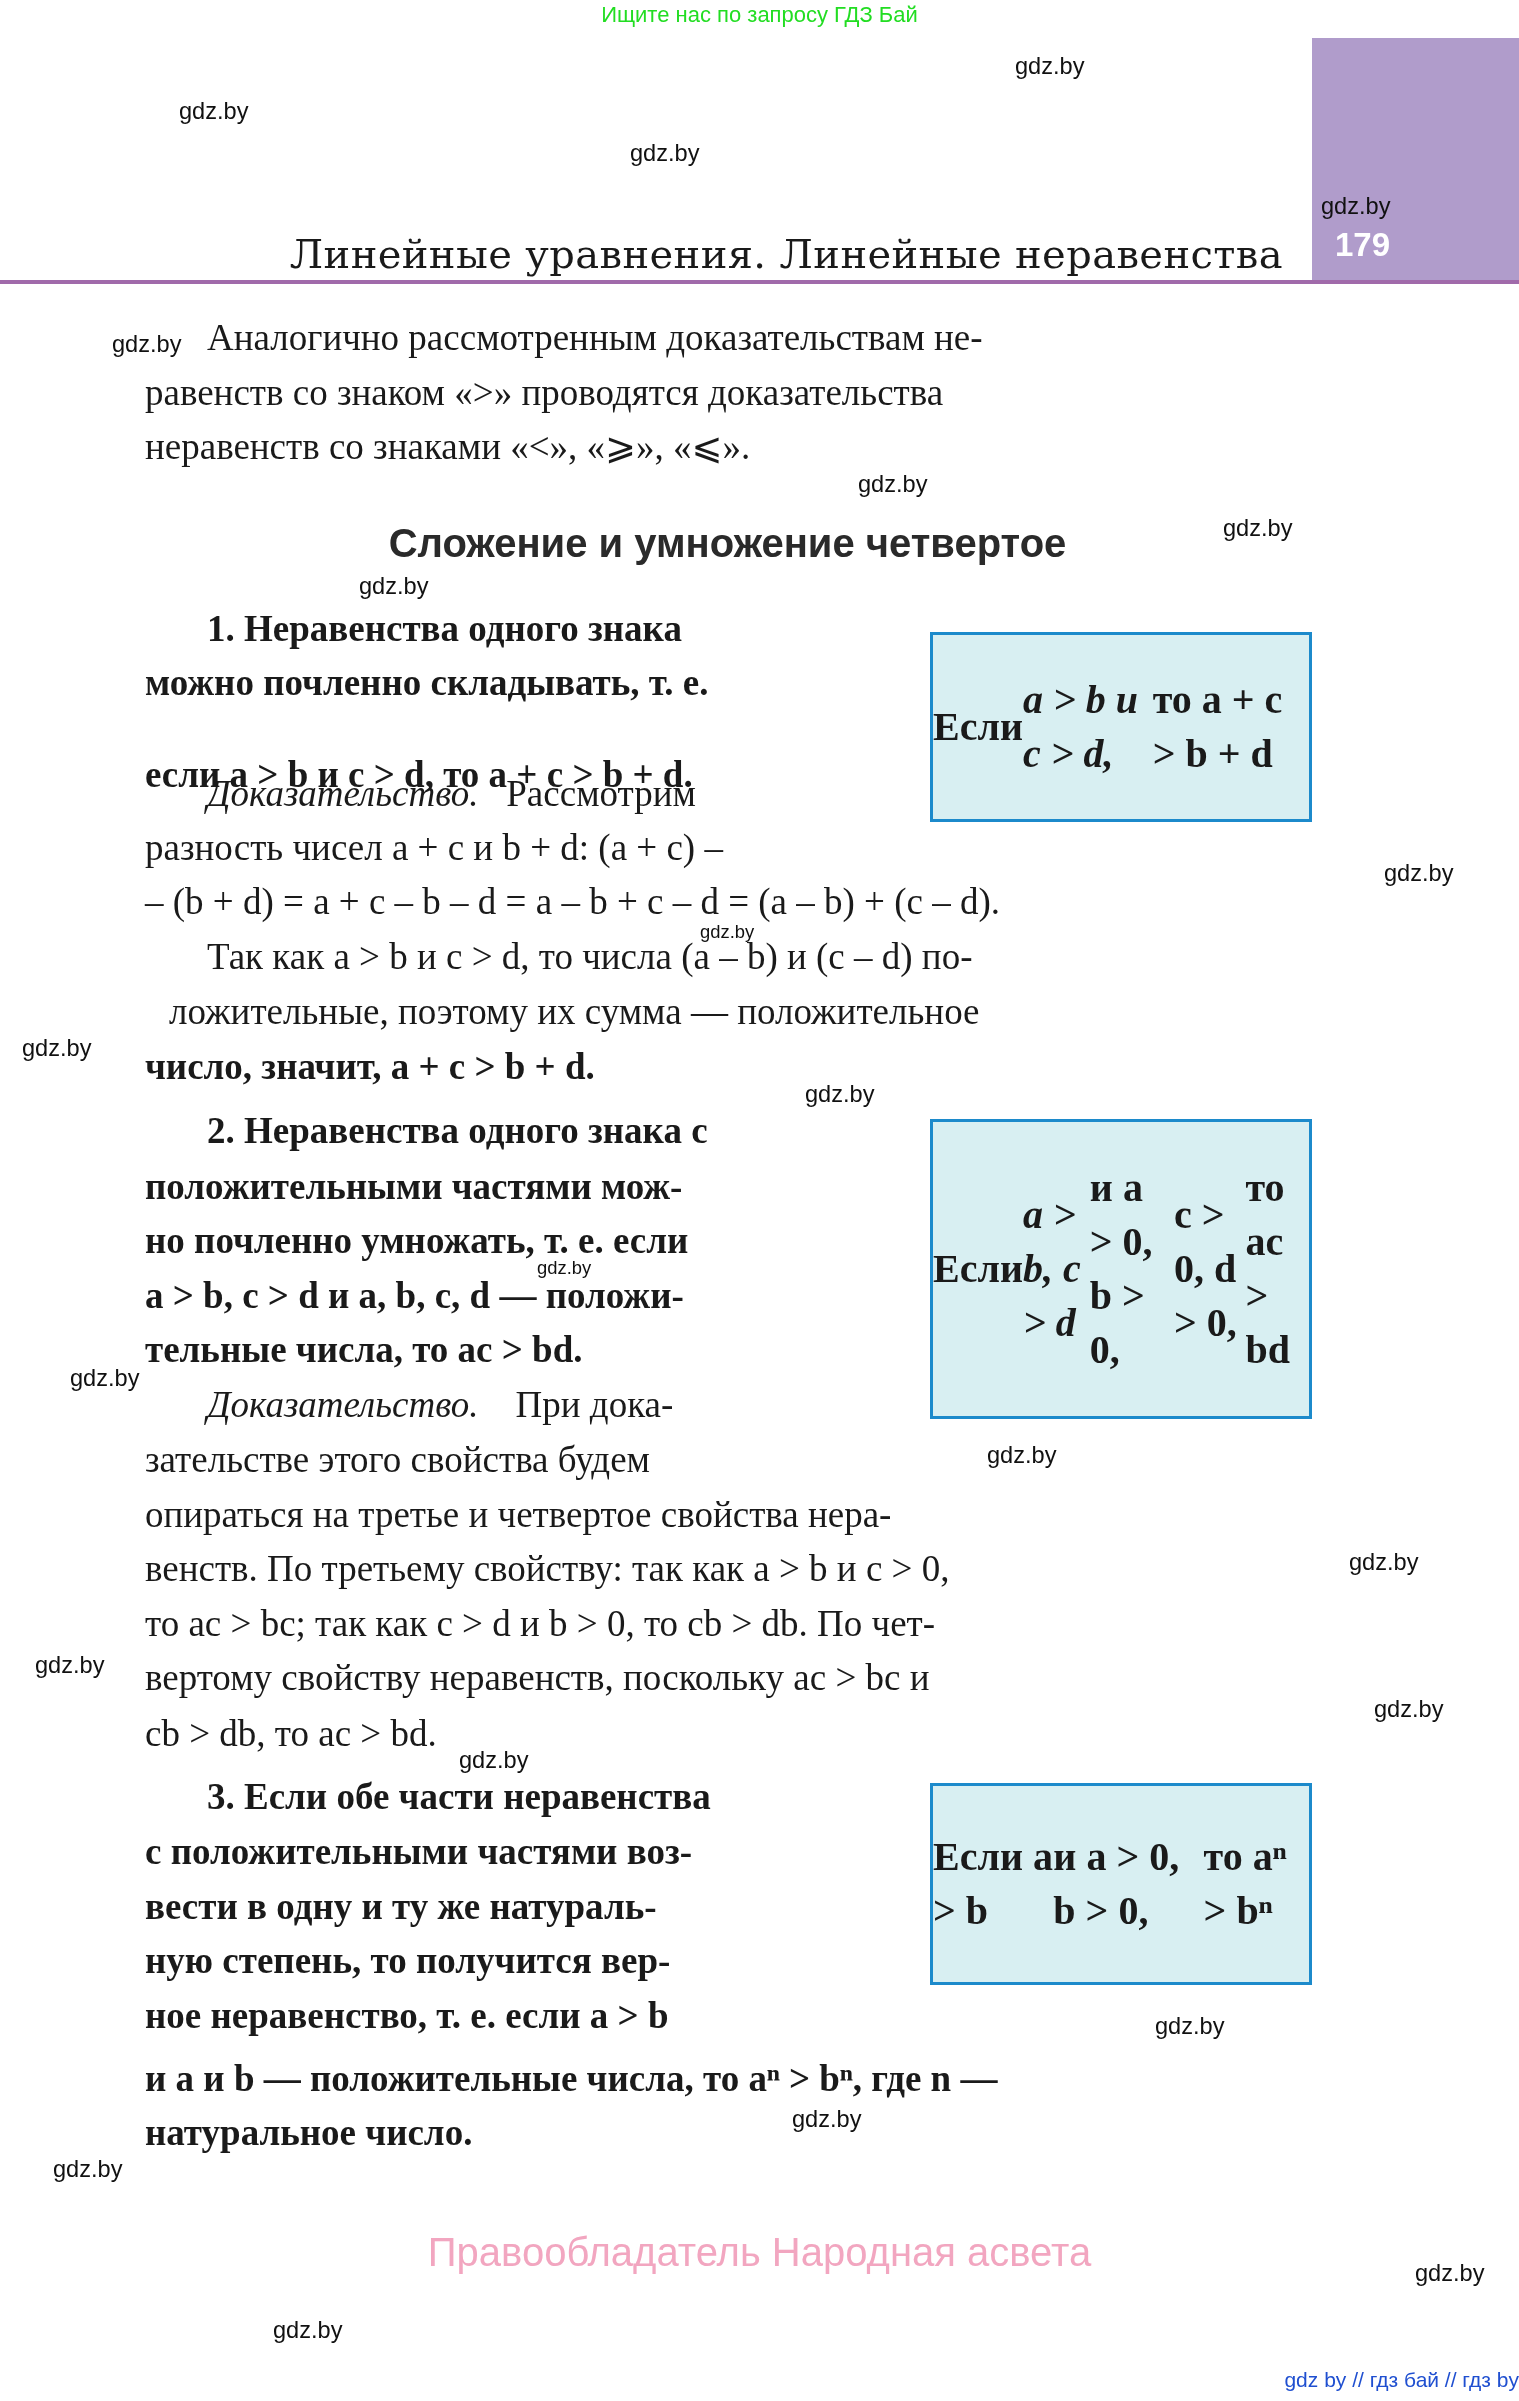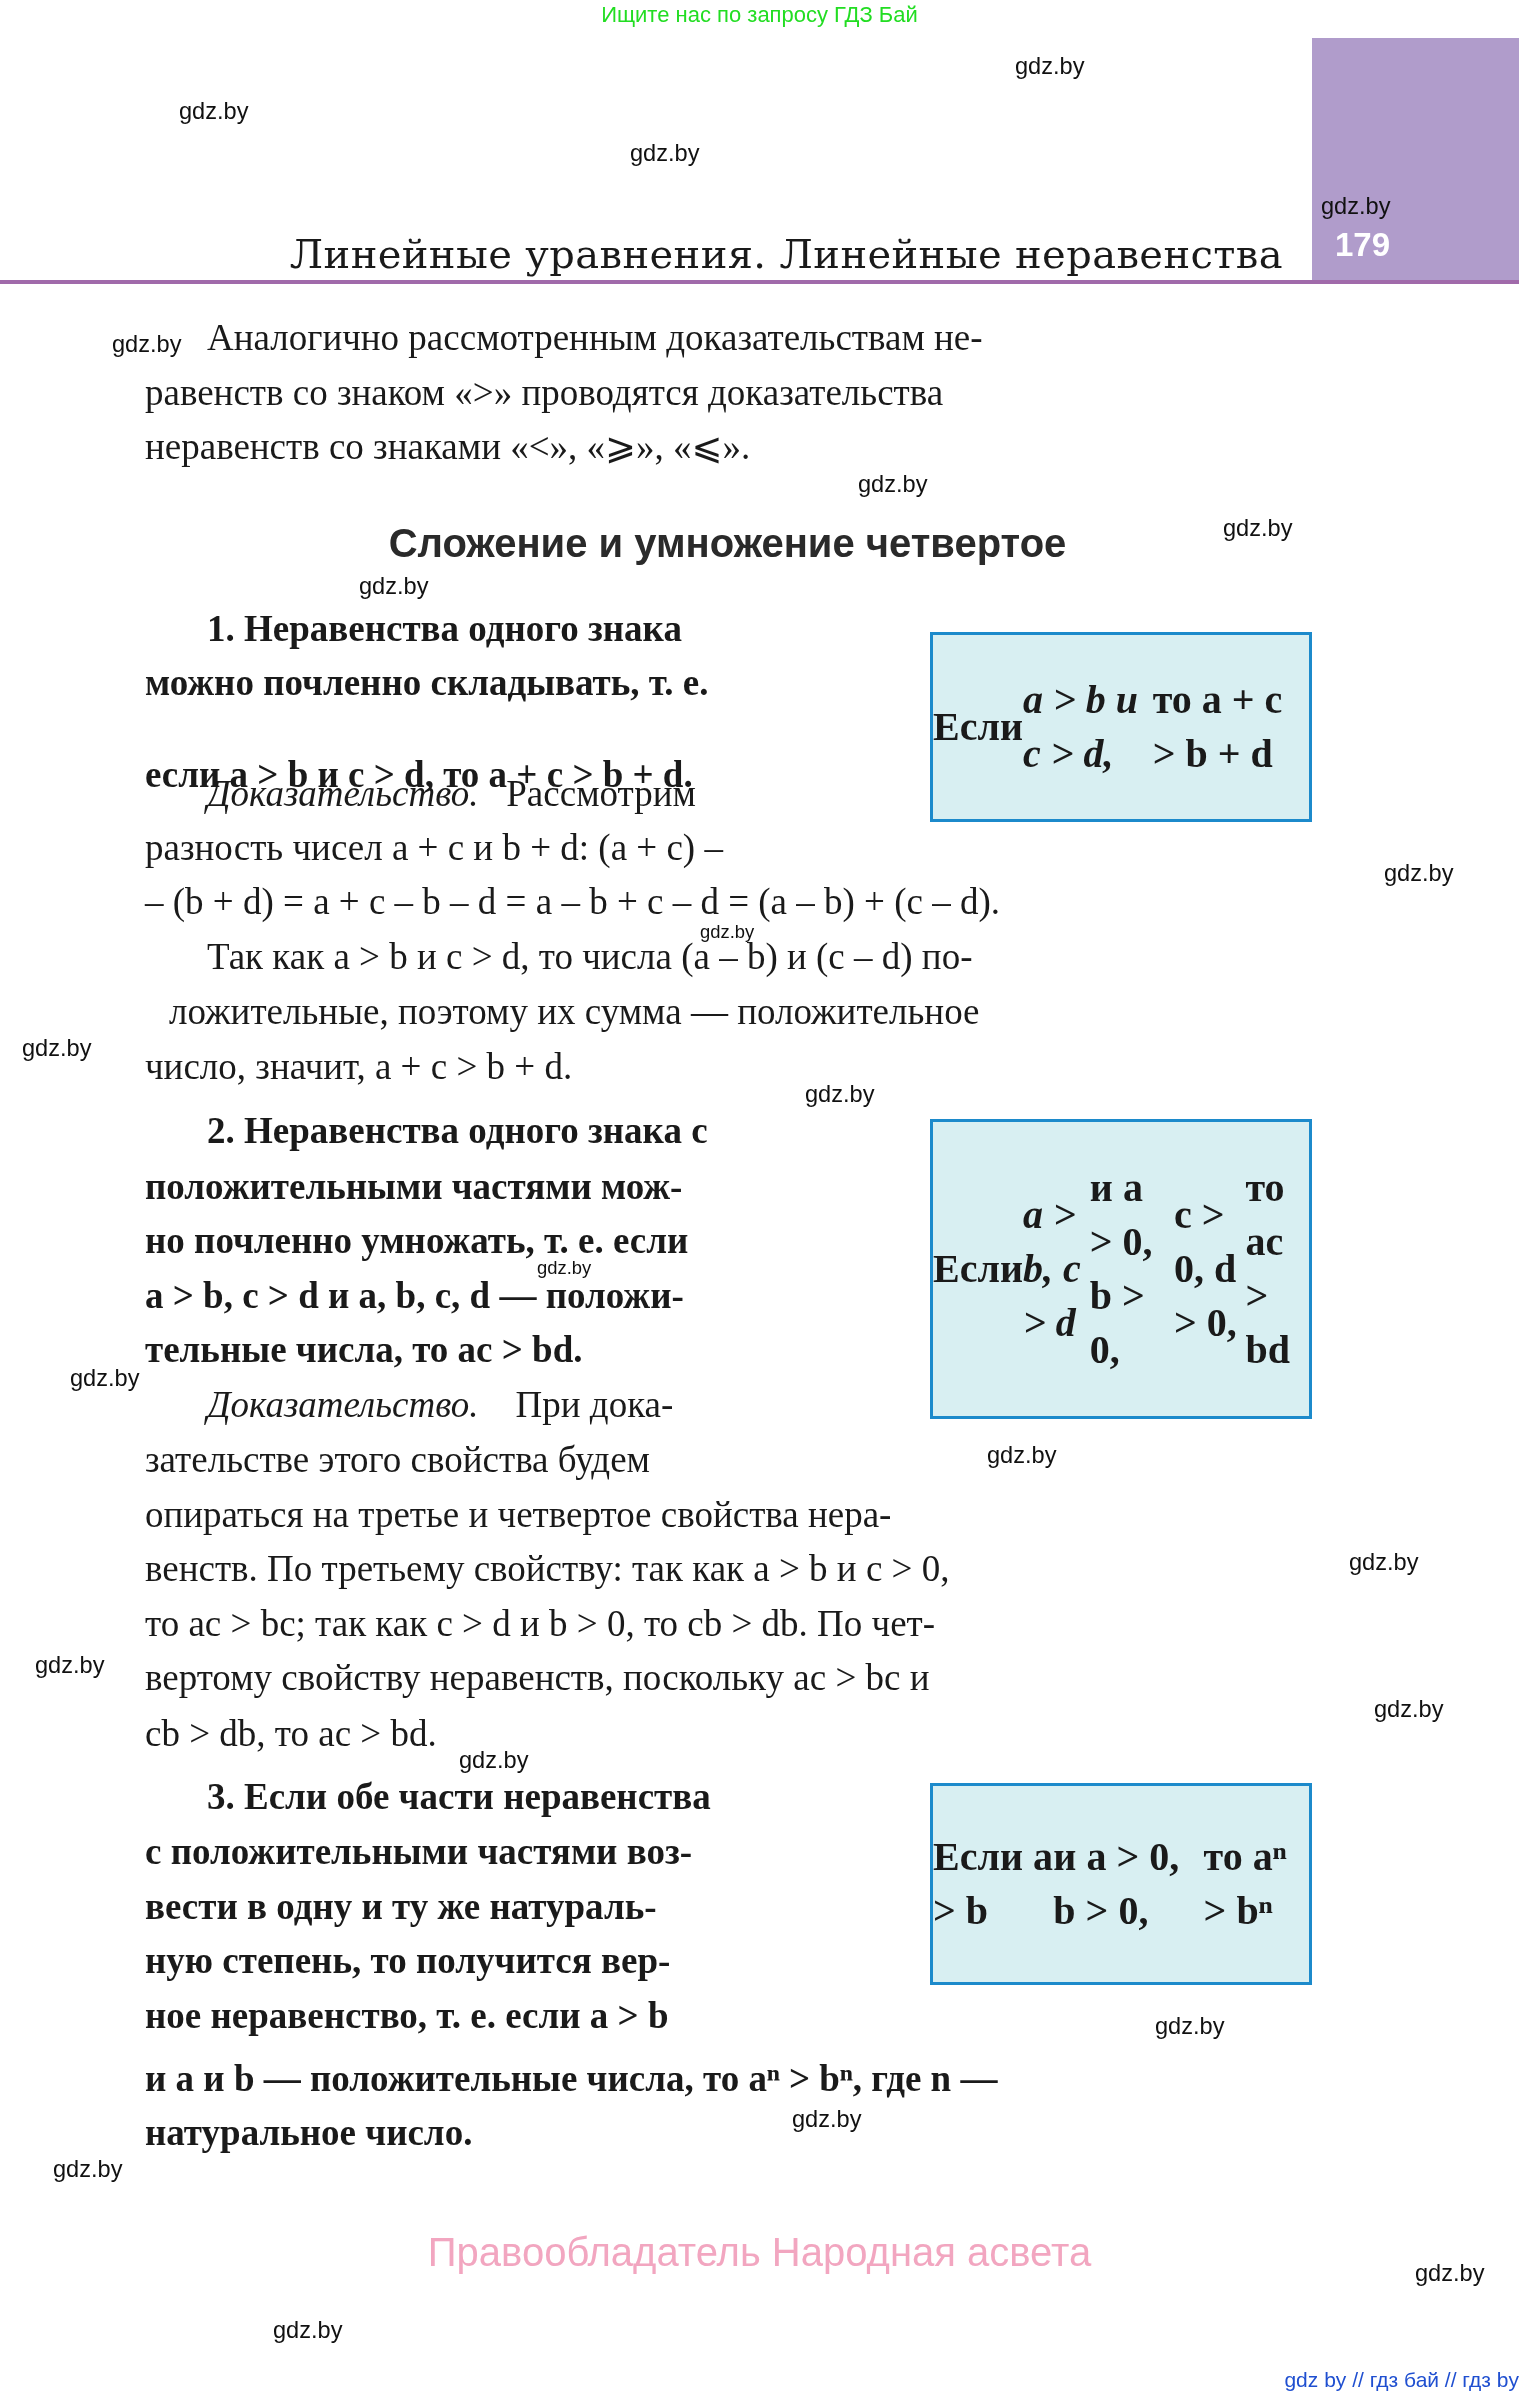--- a/index.html
+++ b/index.html
@@ -85,21 +85,21 @@
   <div class="line bold" style="top:656px;">можно почленно складывать, т. е.</div>
   <div class="line bold" style="top:748px;text-align:right;">если a &gt; b и c &gt; d, то a + c &gt; b + d.</div>
   <div class="line" style="top:767px; left:207px;">
     <span class="it">Доказательство.</span>
     &nbsp;&nbsp;<span>Рассмотрим</span>
   </div>
   <div class="line" style="top:821px;">разность чисел a + c и b + d: (a + c) –</div>
   <div class="line" style="top:875px;">– (b + d) = a + c – b – d = a – b + c – d = (a – b) + (c – d).</div>
   <div class="line" style="top:930px; left:207px;">Так как a &gt; b и c &gt; d, то числа (a – b) и (c – d) по-</div>
   <div class="line" style="top:985px;margin-left:24px;">ложительные, поэтому их сумма — положительное</div>
-  <div class="line" style="top:1040px;">число, значит, a + c &gt; b + d.</div>
+  <div class="line" style="top:1040px;font-weight:bold;">число, значит, a + c &gt; b + d.</div>
 </div>
 <div class="rule-box" style="top:632px; height:184px;">
   <div class="bx">Если</div>
   <div class="bx it">a &gt; b и c &gt; d,</div>
   <div class="bx">то a + c &gt; b + d</div>
 </div>
 
 <div class="text">
   <div class="line bold" style="top:1104px; left:207px;">2. Неравенства одного знака с</div>
   <div class="line bold" style="top:1160px;">положительными частями мож-</div>

